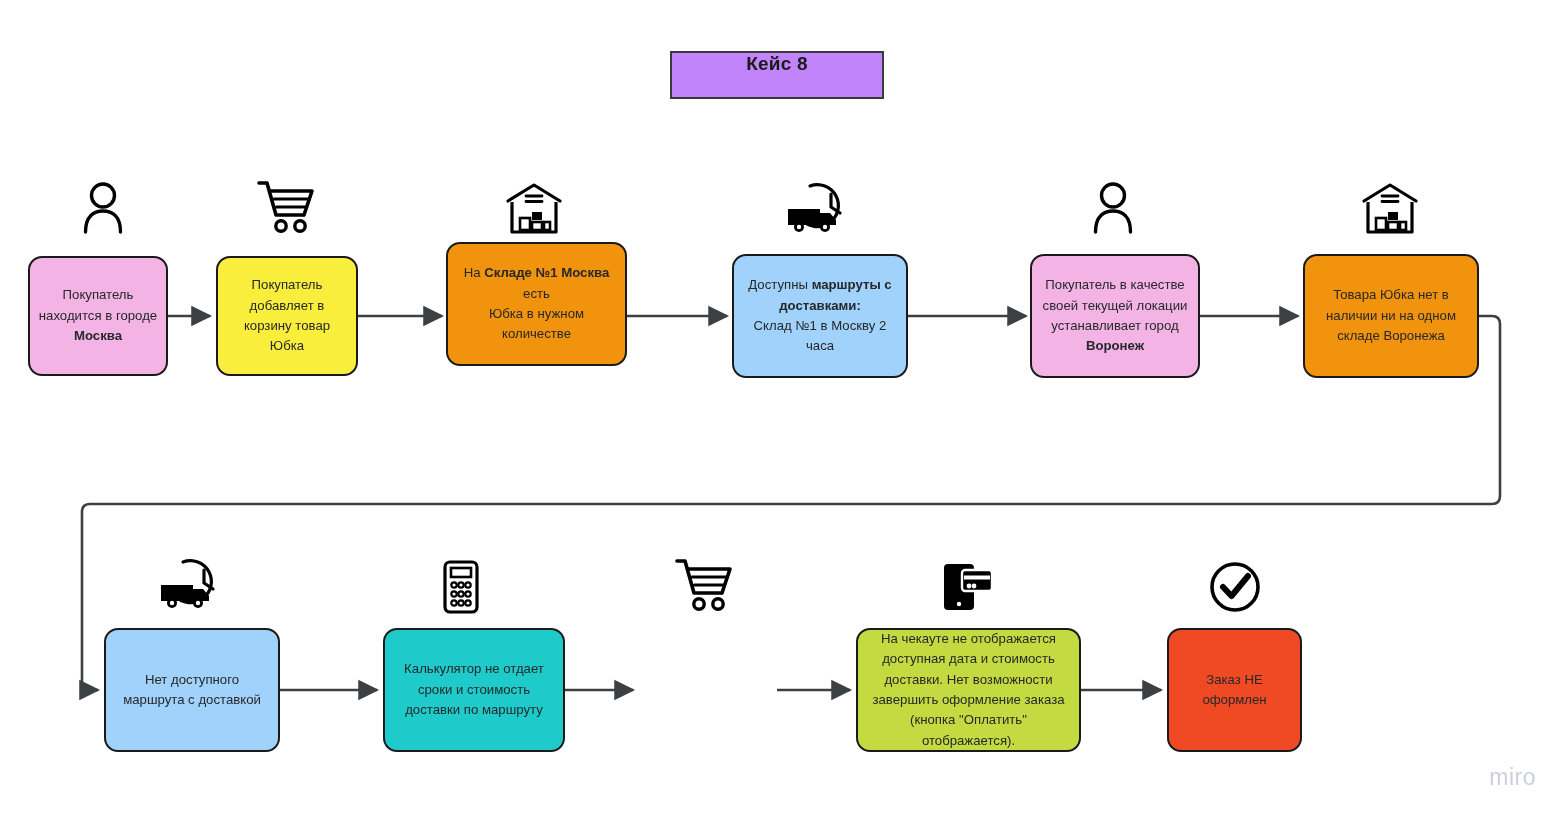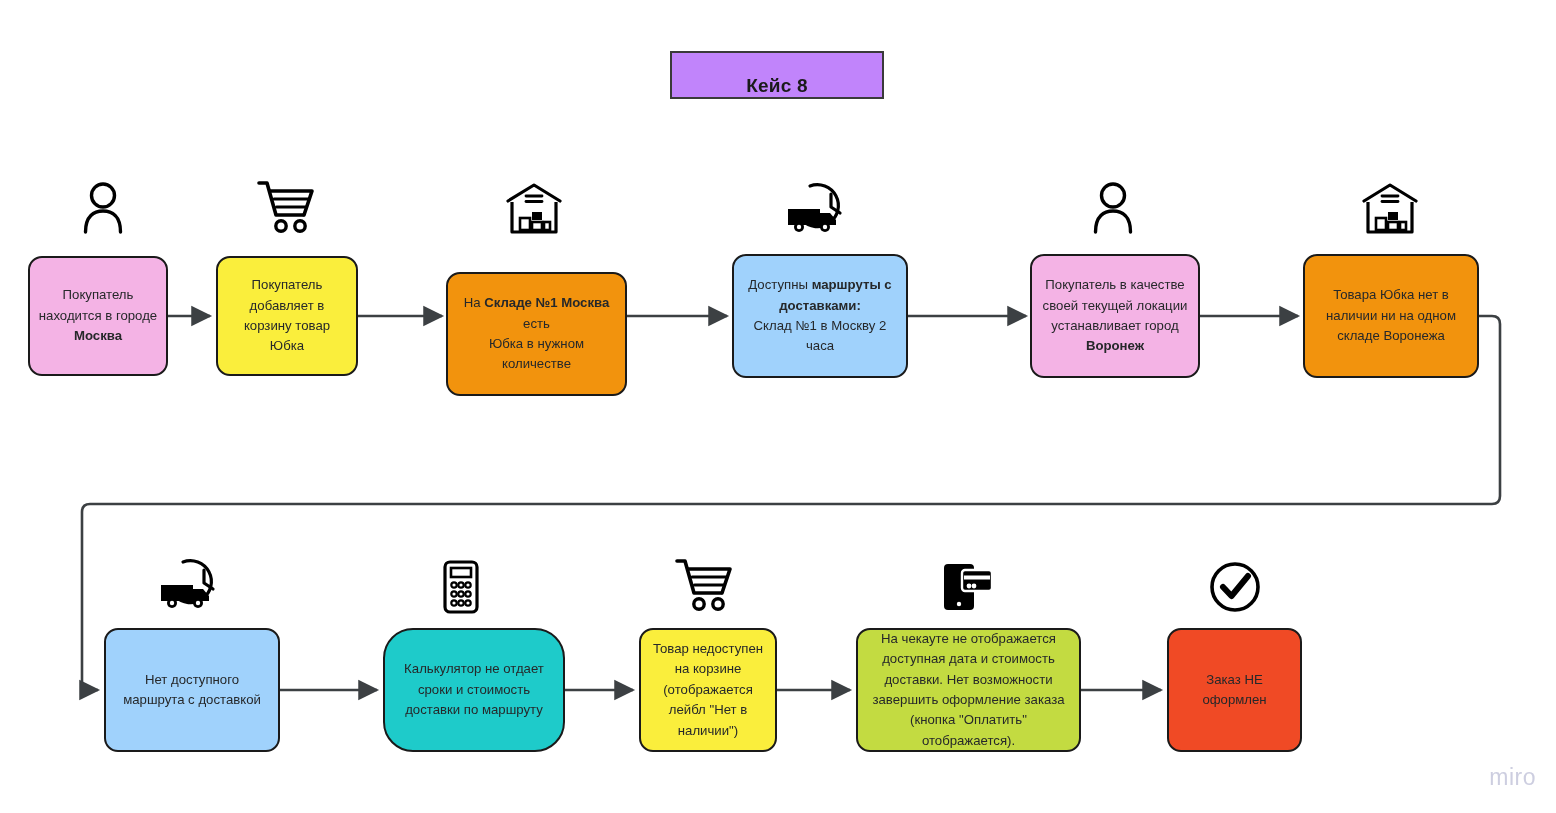--- a/index.html
+++ b/index.html
@@ -23,21 +23,21 @@
   .title-banner {
     position: absolute;
     left: 670px;
     top: 51px;
     width: 214px;
     height: 48px;
     background: #C184FB;
     border: 2px solid #3a3a3a;
     box-sizing: border-box;
     display: flex;
-    align-items: flex-end;
+    align-items: flex-start;
     justify-content: center;
     font-size: 19px;
     font-weight: bold;
     color: #1a1a1a;
     letter-spacing: .2px;
   }
 
   
   .node {
     position: absolute;
@@ -188,21 +188,21 @@
 
   <div class="node" style="left:216px; top:256px; width:142px; height:120px; background:#FAEE3C;">
     <span class="txt">
       <span></span><span>Покупатель</span><br>
       <span>добавляет в</span><br>
       <span>корзину товар</span><br>
       <span>Юбка</span>
     </span>
   </div>
 
-  <div class="node" style="left:446px; top:272px; width:181px; height:124px; background:#F2930D;text-align:center;">
+  <div class="node" style="left:446px; top:242px; width:181px; height:124px; background:#F2930D;text-align:center;">
     <span class="txt">
       <span>На </span><b>Складе №1 Москва</b><br>
       <span>есть</span><br>
       <span>Юбка в нужном</span><br>
       <span>количестве</span>
     </span>
   </div>
 
   <div class="node" style="left:732px; top:254px; width:176px; height:124px; background:#A0D2FC;">
     <span class="txt">
@@ -288,37 +288,28 @@
     </svg>
   </span>
 
   <div class="node" style="left:104px; top:628px; width:176px; height:124px; background:#A0D2FC;">
     <span class="txt">
       <span>Нет доступного</span><br>
       <span>маршрута с доставкой</span>
     </span>
   </div>
 
-  <div class="node" style="left:383px; top:628px; width:182px; height:124px; background:#1ECBCA;border-radius:30px;">
+  <div class="node" style="left:383px; top:628px; width:182px; height:124px; background:#1ECBCA;">
     <span class="txt">
       <span>Калькулятор не отдает</span><br>
       <span>сроки и стоимость</span><br>
       <span>доставки по маршруту</span>
     </span>
   </div>
 
-  <div class="node" style="left:639px; top:628px; width:138px; height:124px; background:#FAEE3C;">
-    <span class="txt">
-      <span>Товар недоступен</span><br>
-      <span>на корзине</span><br>
-      <span>(отображается</span><br>
-      <span>лейбл "Нет в</span><br>
-      <span>наличии")</span>
-    </span>
-  </div>
 
   <div class="node" style="left:856px; top:628px; width:225px; height:124px; background:#C3DB41;">
     <span class="txt">
       <span>На чекауте не отображается</span><br>
       <span>доступная дата и стоимость</span><br>
       <span>доставки. Нет возможности</span><br>
       <span>завершить оформление заказа</span><br>
       <span>(кнопка "Оплатить"</span><br>
       <span>отображается).</span>
     </span>

